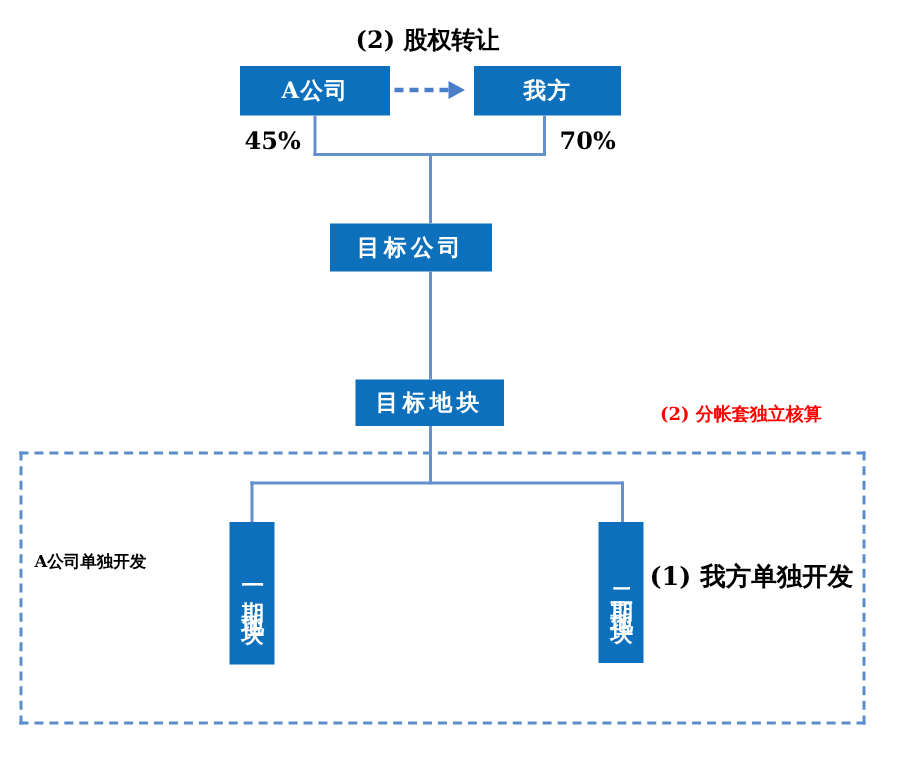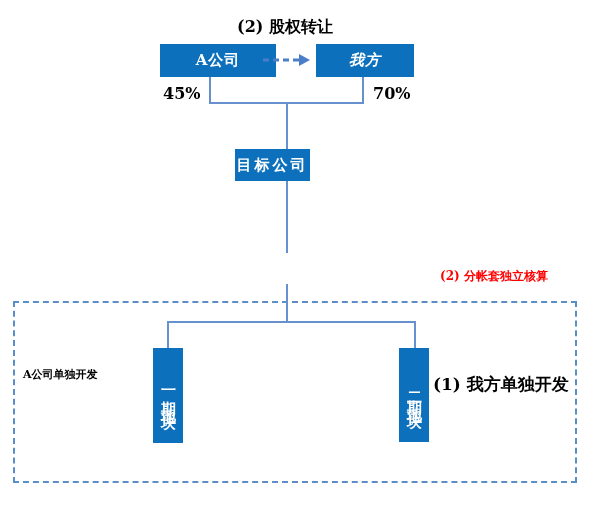--- a/index.html
+++ b/index.html
@@ -65,42 +65,43 @@
     z-index: 1;
   }
 </style>
 </head>
 <body>
 
 <div id="canvas">
 
   <div class="abs black-label" style="left:165px; top:17px; width:240px; text-align:center;">(2) 股权转让</div>
 
-  <div class="abs node small-ls" style="left:160px; top:44px; width:116px; height:33px;">A公司</div>
-  <div class="abs node small-ls" style="left:316px; top:44px; width:98px; height:33px;font-style:italic;">我方</div>
+  <div class="abs node small-ls" style="left:160px; top:44px; width:100px; height:33px;">A公司</div>
+  <div class="abs node small-ls" style="left:316px; top:44px; width:98px; height:33px;">我方</div>
 
   <div class="abs" style="left:262px; top:52px; width:50px; height:16px;">
     <svg width="50" height="16" viewBox="0 0 50 16" xmlns="http://www.w3.org/2000/svg">
       <line x1="1" y1="8" x2="37" y2="8" stroke="#4B7EC8" stroke-width="3" stroke-dasharray="6 4"></line>
       <polygon points="37,2 48,8 37,14" fill="#4B7EC8"></polygon>
     </svg>
   </div>
 
   <div class="abs black-label" style="left:163px; top:84px;">45%</div>
   <div class="abs black-label" style="left:373px; top:84px;">70%</div>
 
   <div class="abs line" style="left:209px; top:77px; width:2px; height:27px;"></div>
   <div class="abs line" style="left:362px; top:77px; width:2px; height:27px;"></div>
   <div class="abs line" style="left:209px; top:102px; width:155px; height:2px;"></div>
   <div class="abs line" style="left:286px; top:102px; width:2px; height:47px;"></div>
 
-  <div class="abs node" style="left:235px; top:149px; width:75px; height:32px;">目标公司</div>
+  <div class="abs node" style="left:220px; top:149px; width:108px; height:32px;">目标公司</div>
 
   <div class="abs line" style="left:286px; top:181px; width:2px; height:72px;"></div>
 
+  <div class="abs node" style="left:237px; top:253px; width:99px; height:31px;">目标地块</div>
 
   <div class="abs red-label" style="left:440px; top:268px; width:167px;">(2) 分帐套独立核算</div>
 
   <div class="abs dashed-zone" style="left:13px; top:301px; width:564px; height:182px;"></div>
 
   <div class="abs line" style="left:286px; top:284px; width:2px; height:39px;"></div>
   <div class="abs line" style="left:167px; top:321px; width:249px; height:2px;"></div>
   <div class="abs line" style="left:167px; top:321px; width:2px; height:27px;"></div>
   <div class="abs line" style="left:414px; top:321px; width:2px; height:27px;"></div>
 

